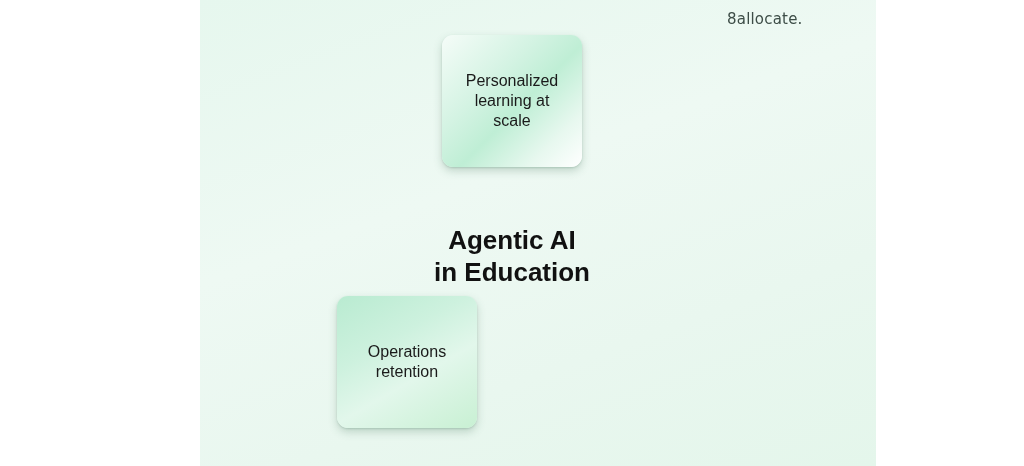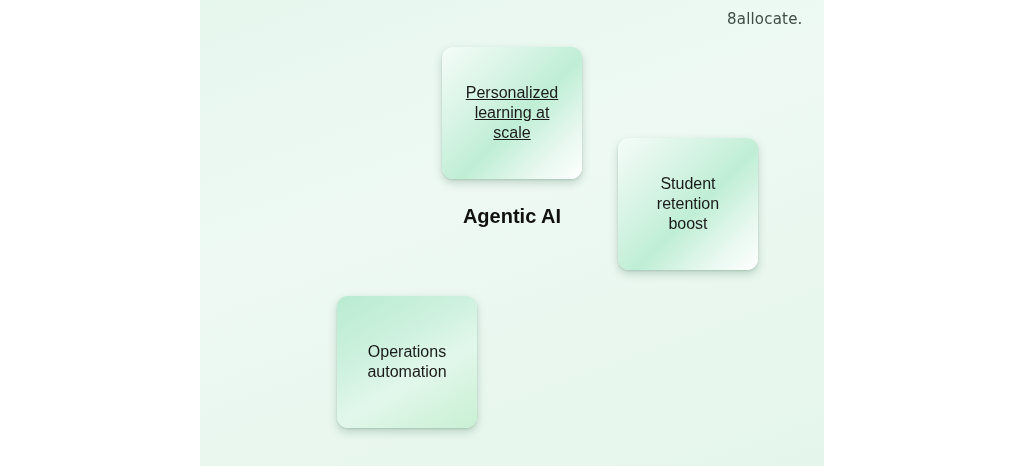--- a/index.html
+++ b/index.html
@@ -7,21 +7,21 @@
       padding: 0;
       width: 1024px;
       height: 466px;
       background: #ffffff;
       overflow: hidden;
     }
     .panel {
       position: absolute;
       left: 200px;
       top: 0;
-      width: 624px;
+      width: 676px;
       height: 466px;
       background: linear-gradient(160deg, #e6f7ee 0%, #eef9f3 40%, #e9f7ef 70%, #e4f6eb 100%);
       overflow: hidden;
     }
     .logo {
       position: absolute;
       left: 527px;
       top: 10px;
       font-family: "DejaVu Sans", sans-serif;
       font-size: 15px;
@@ -49,51 +49,47 @@
     .card.type-b {
       background: linear-gradient(150deg, #b9ebd1 0%, #cdf1de 35%, #e2f7eb 60%, #c8f0d3 100%);
     }
     .card .label {
       white-space: pre-line;
       padding: 0 10px;
     }
     .title {
       position: absolute;
       left: 210px;
-      top: 200px;
+      top: 224px;
       width: 204px;
       text-align: center;
       font-family: "Liberation Sans", sans-serif;
       font-weight: bold;
-      font-size: 20px;
+      font-size: 26px;
       line-height: 32px;
       color: #111111;
     }
   </style>
 </head>
 <body>
 
 <div class="panel">
   <div class="logo">8allocate.</div>
 
-  <div class="card type-a" style="left:242px; top:47px;text-decoration:underline;">
+  <div class="card type-a" style="left:242px; top:35px;">
     <span class="label">Personalized
 learning at
 scale</span>
   </div>
 
 
-  <div class="card type-a" style="left:418px; top:138px;">
-    <span class="label">Student
-retention
-boost</span>
-  </div>
 
   <div class="card type-b" style="left:137px; top:296px;">
     <span class="label">Operations
-automation</span>
+retention</span>
   </div>
 
 
   <div class="title">
     <div>Agentic AI</div>
+    <div>in Education</div>
   </div>
 </div>
 
 </body></html>

